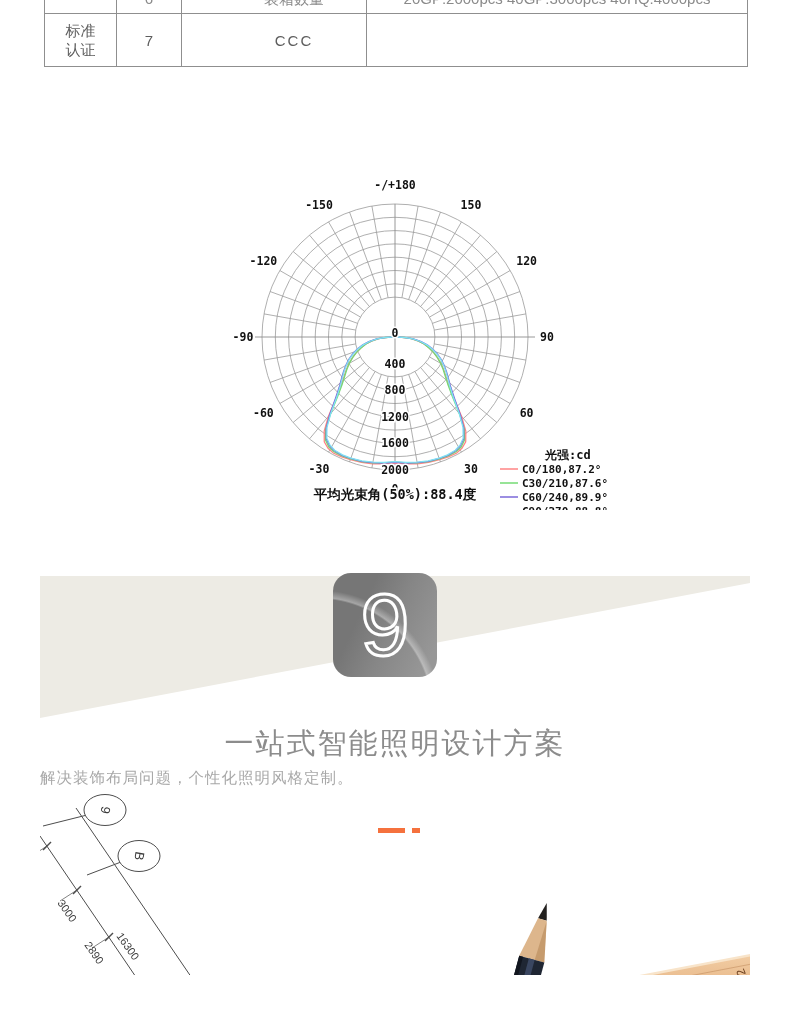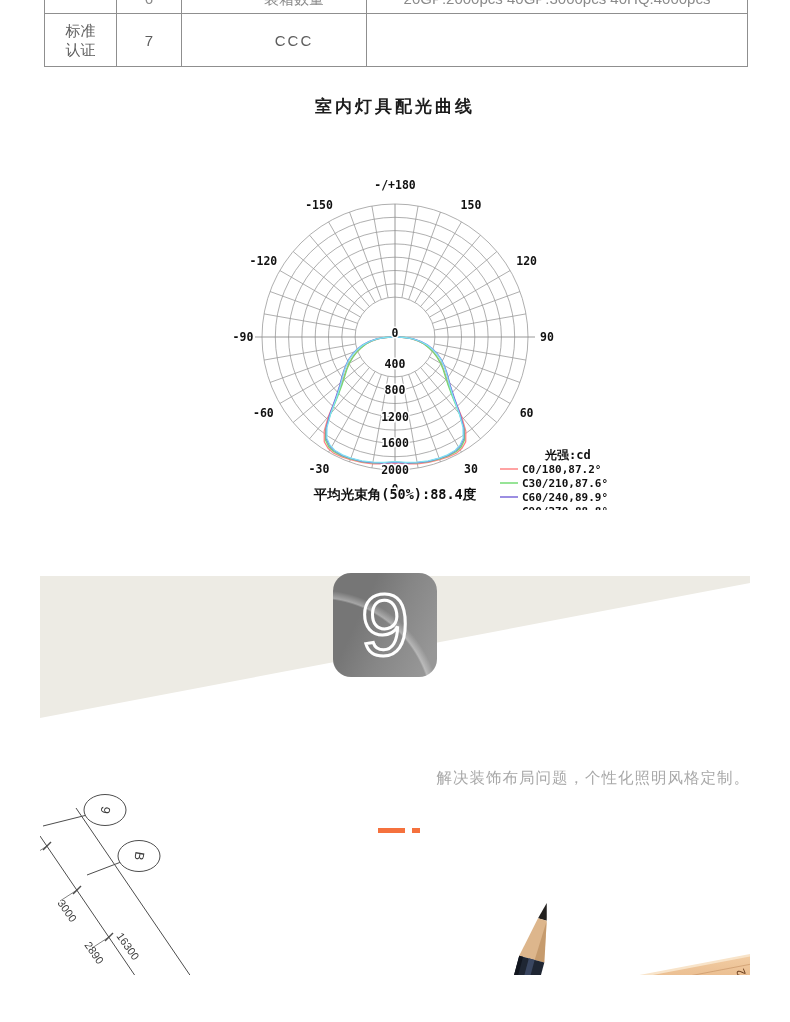--- a/index.html
+++ b/index.html
@@ -28,21 +28,21 @@
      clip-path:polygon(0 0,710px 0,710px 7px,0 142px);}
   .num-badge{position:absolute;left:333px;top:573px;width:104px;height:104px;border-radius:18px;
      background:
        radial-gradient(circle at -15% 135%, rgba(255,255,255,0) 62%, rgba(255,255,255,.35) 63%, rgba(255,255,255,0) 67%),
        linear-gradient(115deg,#767676 30%,#868686 55%,#979797 90%);
      display:flex;align-items:center;justify-content:center;}
   .num-badge span{font-size:88px;line-height:100px;color:transparent;
      -webkit-text-stroke:3px #ffffff;font-weight:400;}
   .promo-title{position:absolute;left:40px;top:724px;width:710px;text-align:center;
      font-size:29px;color:#8c8c8c;letter-spacing:2px;}
-  .promo-sub{position:absolute;left:40px;top:768px;width:710px;text-align:right;
+  .promo-sub{position:absolute;left:40px;top:768px;width:710px;text-align:left;
      font-size:15.5px;color:#a8a8a8;letter-spacing:1px;}
   .divider-long{position:absolute;left:378px;top:828px;width:27px;height:5px;}
   .divider-short{position:absolute;left:412px;top:828px;width:8px;height:5px;}
   
   #photo-svg{position:absolute;left:40px;top:790px;}
 </style>
 </head>
 <body>
 
 <div class="page">
@@ -69,21 +69,20 @@
         </div>
       <div class="t-cell c3">
           <span class="ccc">CCC</span>
         </div>
       <div class="t-cell c4">
           <span></span>
         </div>
     </div>
   </div>
 
-  <div class="chart-title">室内灯具配光曲线</div>
   <svg id="polar-svg" width="580" height="330">
       <g stroke="#9a9a9a" fill="none" stroke-width="0.8">
         <circle cx="215" cy="157" r="39.9"></circle>
         <circle cx="215" cy="157" r="53.2"></circle>
         <circle cx="215" cy="157" r="66.5"></circle>
         <circle cx="215" cy="157" r="79.8"></circle>
         <circle cx="215" cy="157" r="93.1"></circle>
         <circle cx="215" cy="157" r="106.4"></circle>
         <circle cx="215" cy="157" r="119.7"></circle>
         <circle cx="215" cy="157" r="133"></circle>
@@ -161,20 +160,21 @@
         <line x1="320" y1="331" x2="338" y2="331" stroke="#7fe3f2" stroke-width="1.5"></line>
         <text x="342" y="335" font-size="11" paint-order="stroke" stroke="#ffffff" stroke-width="3" font-family="&quot;DejaVu Sans Mono&quot;,monospace" font-weight="bold" fill="#111">C90/270,88.8°</text>
       </g>
       <text x="215" y="319" text-anchor="middle" font-size="13.5" paint-order="stroke" stroke="#ffffff" stroke-width="3" font-family="&quot;DejaVu Sans Mono&quot;,monospace" font-weight="bold" fill="#111">平均光束角(50%):88.4度</text>
     </svg>
 
   <div class="beige-wedge"></div>
   <div class="num-badge">
     <span>9</span>
   </div>
+  <div class="promo-title">一站式智能照明设计方案</div>
   <div class="promo-sub">解决装饰布局问题，个性化照明风格定制。</div>
   <div class="divider-long" style="background: rgb(245, 113, 61);"></div>
   <div class="divider-short" style="background: rgb(245, 113, 61);"></div>
 
   <svg id="photo-svg" width="710" height="232">
       <g stroke="#4d4d4d" stroke-width="1" fill="none">
         <line x1="0" y1="46" x2="132" y2="240"></line>
         <line x1="36" y1="18" x2="186" y2="238"></line>
         <line x1="33" y1="104" x2="41" y2="96" stroke-width="1.4"></line>
         <line x1="37" y1="100" x2="20" y2="111" stroke-width="0.7"></line>

